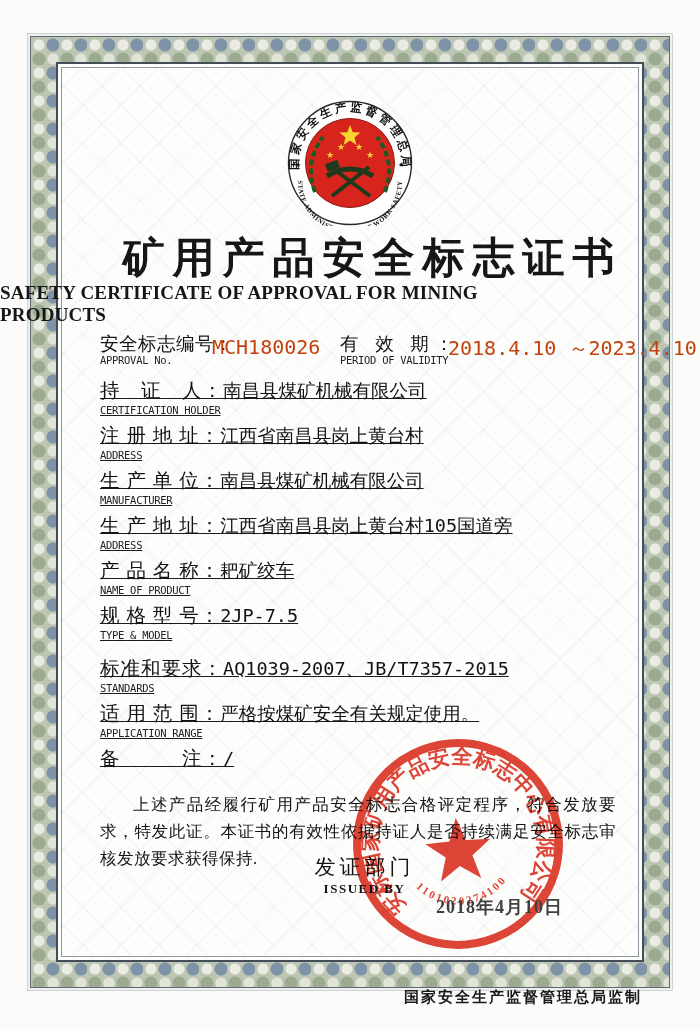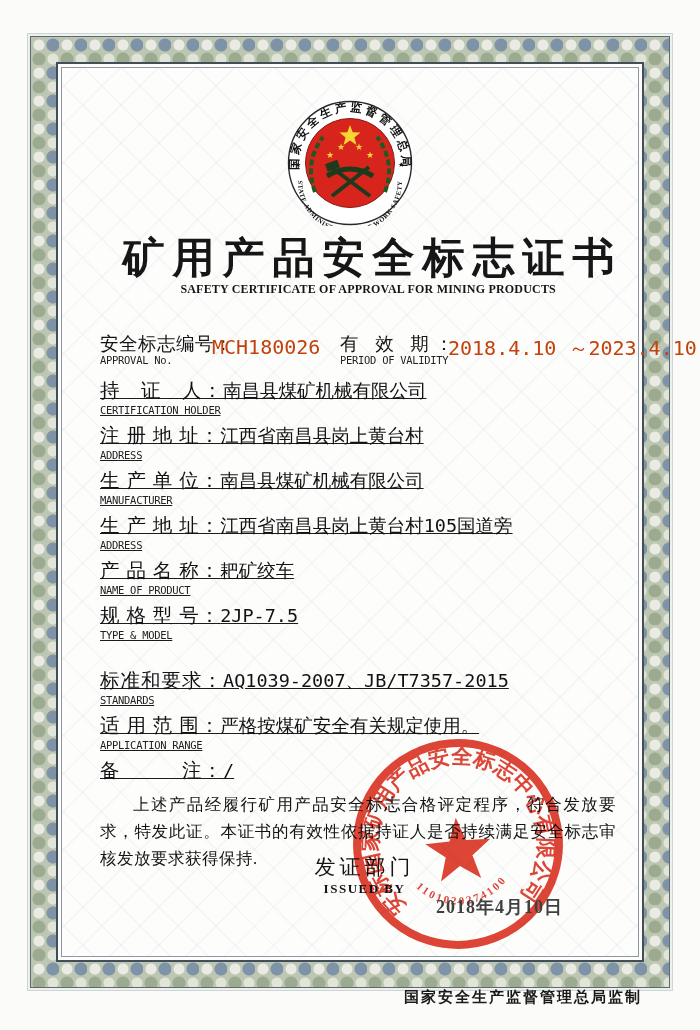--- a/index.html
+++ b/index.html
@@ -40,40 +40,40 @@
   .emblem { position:absolute; left:287px; top:100px; width:126px; height:126px; }
 
   
   .title {
     position:absolute; left:0; top:230px; width:700px;
     text-align:center; font-size:42px; font-weight:bold;
     letter-spacing:8px; color:#161616; white-space:nowrap;padding-left:45px;
   }
   .subtitle {
     position:absolute; left:0; top:282px; width:556px;
-    text-align:right; font-size:12px; font-weight:bold;
+    text-align:left; font-size:19px; font-weight:bold;
     letter-spacing:0.2px; color:#161616;
   }
 
   
   .label-cn { font-size:18.5px; color:#141414; letter-spacing:0.5px; }
   .label-en { font-family:"DejaVu Sans Mono", monospace; font-size:10.5px; color:#222; letter-spacing:-0.3px; }
   .val-latin { font-family:"DejaVu Sans Mono", monospace; font-size:20px; color:#c2410c; }
 
   .approval-label   { position:absolute; left:100px; top:331px; }
   .approval-value   { position:absolute; left:212px; top:335px; }
   .approval-sub     { position:absolute; left:100px; top:354px; }
   .validity-label   { position:absolute; left:340px; top:331px; letter-spacing:6px; }
   .validity-value   { position:absolute; left:448px; top:335px; }
   .validity-sub     { position:absolute; left:340px; top:354px; }
 
   
   .fields { position:absolute; left:100px; top:377px; width:520px;text-decoration:underline; }
   .field-row { height:45px; }
-  .field-row:nth-child(7) { margin-top:20px; }   
+  .field-row:nth-child(7) { margin-top:8px; }   
   .f-line { font-size:19.5px; color:#121212; white-space:nowrap; }
   .f-cn  { letter-spacing:1px; }
   .f-val { font-family:"DejaVu Sans Mono", monospace; font-size:18.5px; }
   .f-en  { font-family:"DejaVu Sans Mono", monospace; font-size:10.5px; color:#222; margin-top:0px; letter-spacing:-0.3px; }
 
   
   .declaration {
     position:absolute; left:100px; top:791px; width:516px;
     font-size:16.5px; line-height:27px; color:#141414;
     text-indent:2em; letter-spacing:0.5px; text-align:justify;

